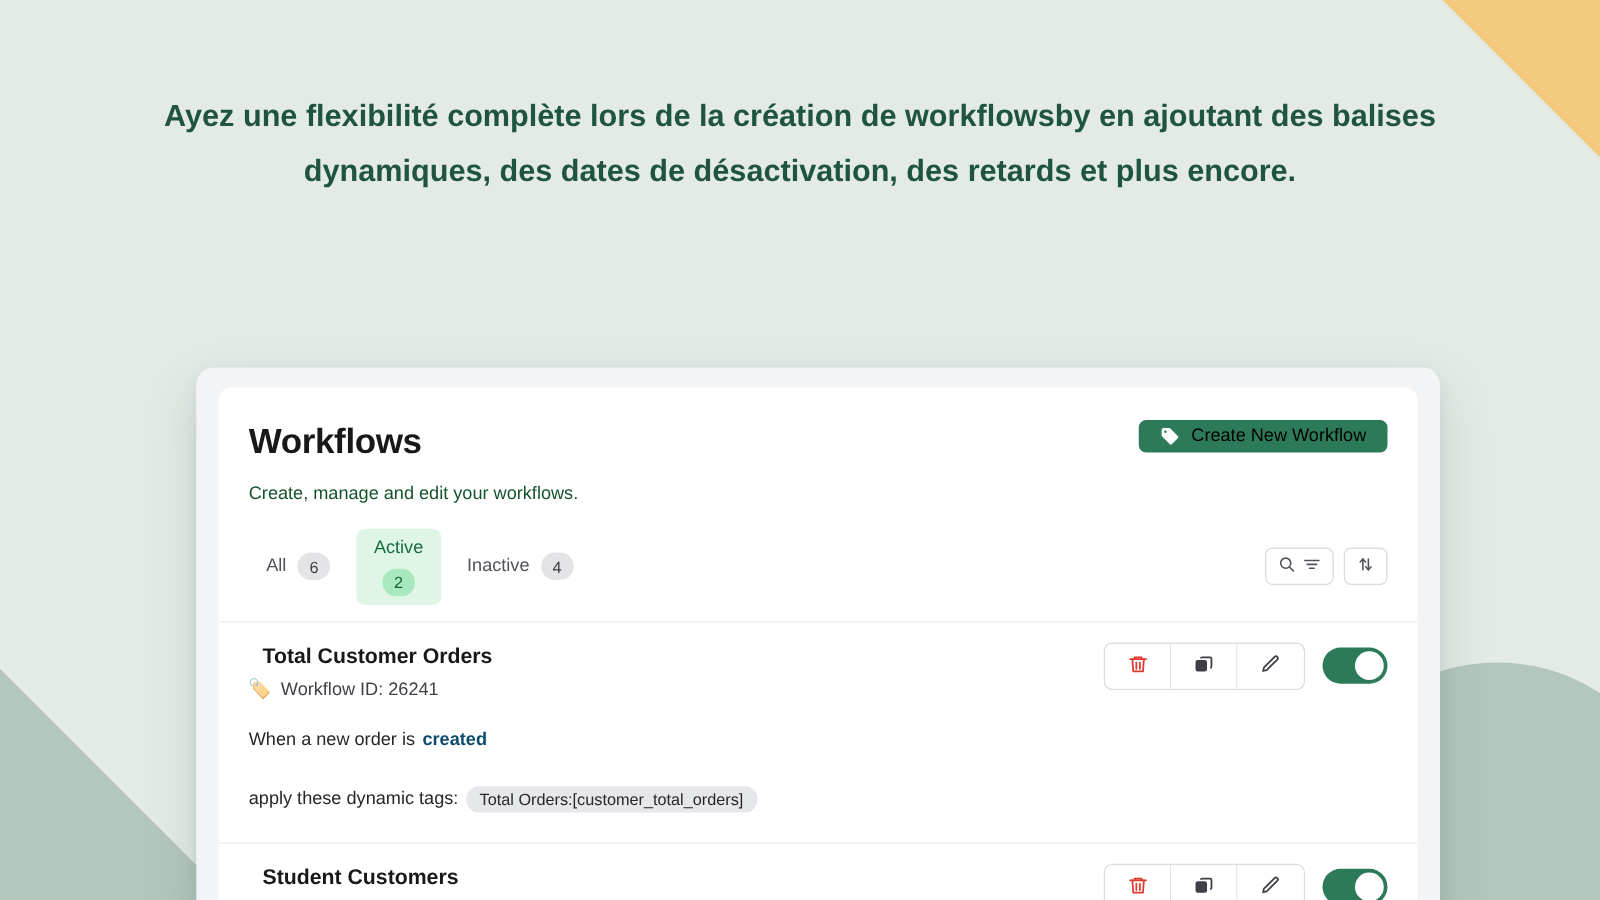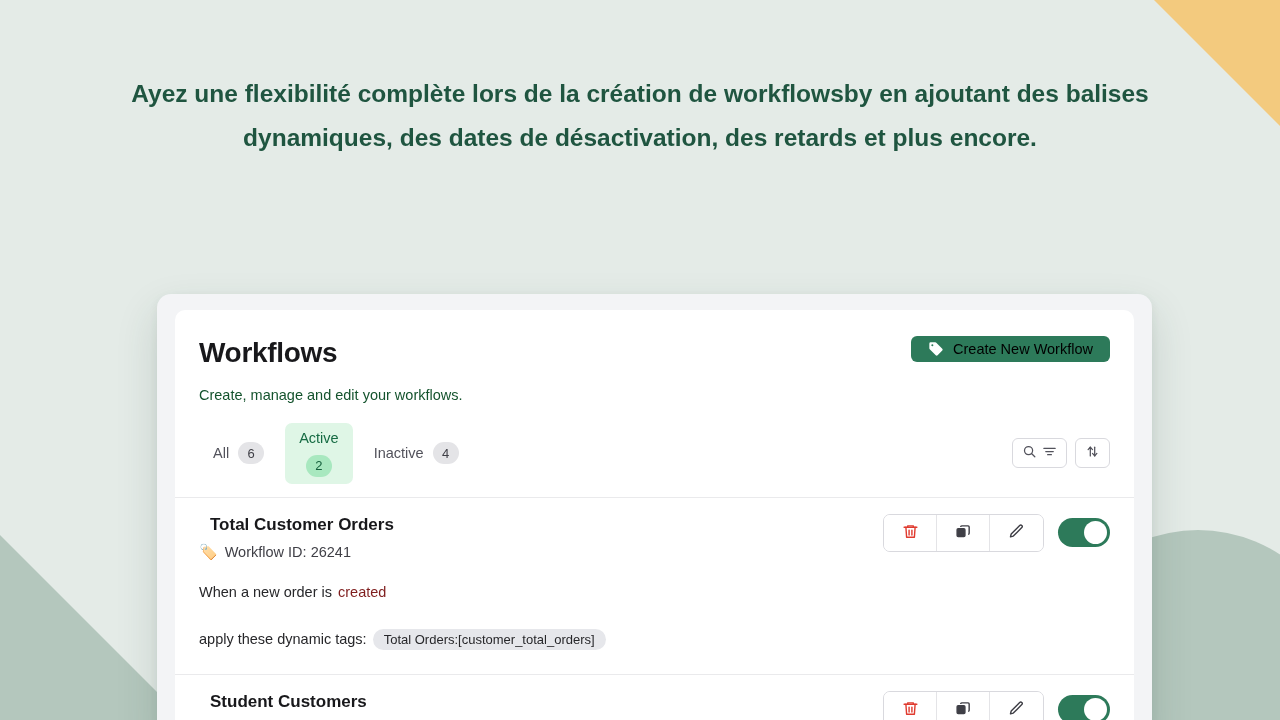--- a/index.html
+++ b/index.html
@@ -306,21 +306,21 @@
     font-size: 14.5px;
     color: #27272a;
     display: flex;
     align-items: center;
     flex-wrap: wrap;
     gap: 6px;
   }
 
   .detail-line.second { margin-top: 29px; }
 
-  .bold-word { font-weight: 400; color: #7f1d1d; }
+  .bold-word { font-weight: 700; color: #0c4a6e; }
 
   .dynamic-tag {
     display: inline-block;
     background: #e6e7eb;
     color: #27272a;
     border-radius: 11px;
     padding: 3px 11px;
     font-size: 13px;
   }
 </style>

